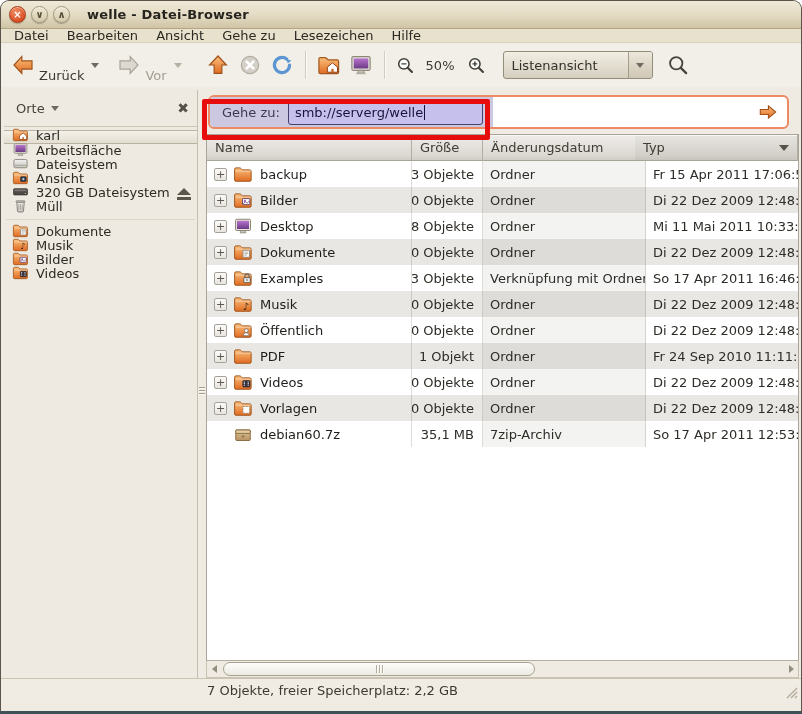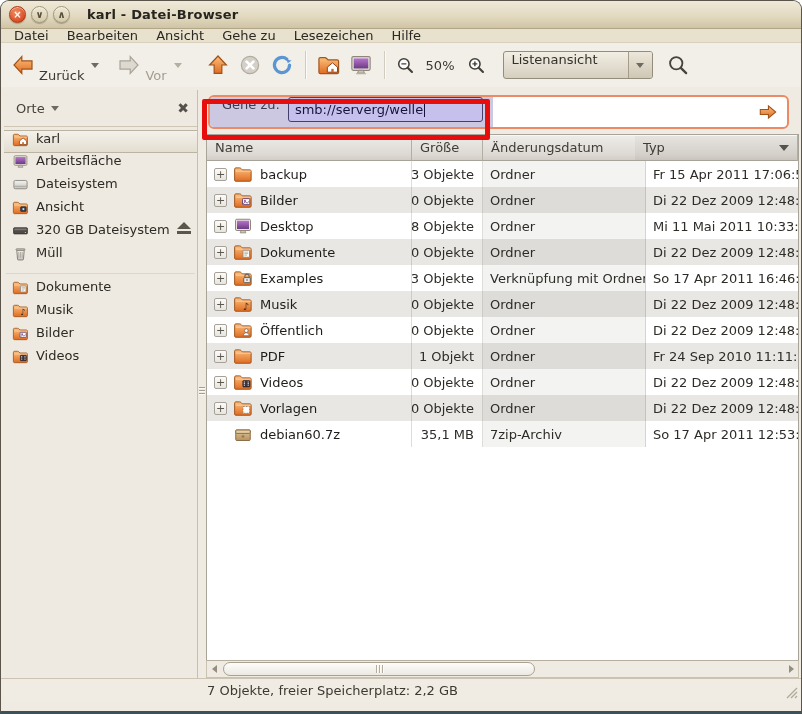--- a/index.html
+++ b/index.html
@@ -31,40 +31,40 @@
   .toolbar { height:44px; display:flex; align-items:center; background:#f2efe9; padding:0 6px; }
   .tbtn { display:flex; align-items:center; gap:4px; padding:3px 4px; border-radius:3px; }
   .tbtn svg { display:block; }
   .tlabel { color:#3c3933;margin-top:20px; }
   .tlabel.disabled { color:#a39e92; }
   .drop-tri { width:0; height:0; border-left:4px solid transparent; border-right:4px solid transparent;
               border-top:5px solid #6e6a61; margin-left:3px; }
   .drop-tri.disabled { border-top-color:#b4afa3; }
   .tsep { width:1px; height:28px; background:#d2ccbe; box-shadow:1px 0 0 #fbfaf7; margin:0 7px; }
   .zoom-label { margin:0 8px; color:#3b3831; }
-  .combo { display:flex; align-items:flex-start; height:28px; width:150px; margin:0 10px 0 14px;
+  .combo { display:flex; align-items:center; height:28px; width:150px; margin:0 10px 0 14px;
            background:linear-gradient(#f2eee3,#d6cfc0); border:1px solid #938d7c; border-radius:3px; }
   .combo-label { flex:1; padding:0 8px; color:#33312b; }
   .combo-btn { width:24px; height:100%; border-left:1px solid #a39c8a; display:flex; align-items:center;
                justify-content:center; background:linear-gradient(#ece7da,#cfc7b5); border-radius:0 2px 2px 0; }
   .combo-btn .drop-tri { margin:0; }
 
   
   .content { display:flex; height:591px; padding:3px 2px 0 3px; }
 
   
   .sidebar { width:194px; background:#eeeae1; border-right:1px solid #c6bfaf; display:flex; flex-direction:column; }
   .sidebar-header { height:37px; display:flex; align-items:center; padding:0 8px 0 12px;
                     border-bottom:1px solid #cdc6b4; }
   .orte-label { color:#45423a; }
   .orte-tri { width:0; height:0; border-left:4px solid transparent; border-right:4px solid transparent;
               border-top:5px solid #6e6a61; margin-left:6px; }
   .sidebar-close { margin-left:auto; font-weight:bold; color:#55504a; font-size:14px; }
   .sidebar-list { flex:1; padding-top:3px; }
-  .side-item { display:flex; align-items:flex-start; height:23px; padding:0 6px 0 8px; color:#2c2a24; }
+  .side-item { display:flex; align-items:flex-end; height:14px; padding:0 6px 0 8px; color:#2c2a24; }
   .side-item.selected { background:linear-gradient(#f4f1ea,#e3ded1); border-top:1px solid #bab3a1;
                         border-bottom:1px solid #bab3a1; }
   .side-item .icon16 { width:17px; height:17px; margin-right:7px; flex:0 0 auto; }
   .side-sep { height:1px; background:#ddd7c8; margin:5px 2px; }
   .eject { margin-left:auto; display:flex; flex-direction:column; align-items:center; }
   .eject .tri { width:0; height:0; border-left:7px solid transparent; border-right:7px solid transparent;
                 border-bottom:7px solid #5b564c; }
   .eject .bar { width:14px; height:3px; background:#5b564c; margin-top:2px; }
 
   
@@ -72,21 +72,21 @@
   .splitter .grip { position:absolute; top:295px; left:1px; width:6px; }
   .splitter .grip i { display:block; height:1px; background:#a59e8e; margin:2px 0; box-shadow:0 1px 0 #fbfaf6; }
 
   
   .rightstack { flex:1; display:flex; flex-direction:column; min-width:0; }
 
   
   .location-row { height:44px; position:relative; display:flex; align-items:center; padding:0 10px 0 2px; }
   .location-bar { flex:1; height:34px; background:#fff; border:2px solid #ec8a66; border-radius:6px;
                   display:flex; align-items:center; overflow:hidden; }
-  .loc-left { display:flex; align-items:flex-start; background:#ccc8e1; height:100%; padding:0 10px 0 12px; }
+  .loc-left { display:flex; align-items:center; background:#ccc8e1; height:100%; padding:0 10px 0 12px; }
   .loc-label { color:#3e3a55; margin-right:8px; white-space:nowrap; }
   .loc-input { display:flex; align-items:center; background:#c5c1ec; border:1px solid #45406b; border-radius:3px;
                height:25px; padding:0 6px; min-width:195px; color:#17143c; }
   .caret { display:inline-block; width:1px; height:15px; background:#14113a; margin-left:1px; }
   .loc-go { margin-left:auto; margin-right:8px; }
 
   
   .annotation-box { position:absolute; left:201px; top:98px; width:288px; height:41px;
                     border:5px solid #e80d0d; border-radius:2px; z-index:40; pointer-events:none; }
 
@@ -168,21 +168,21 @@
   </defs>
     </svg>
 </div>
 
 <div class="window">
 
   <div class="titlebar">
     <div class="winbtn close">×</div>
     <div class="winbtn minmax">∨</div>
     <div class="winbtn minmax">∧</div>
-    <div class="title-text">karl - Datei-Browser</div>
+    <div class="title-text">welle - Datei-Browser</div>
   </div>
 
   <div class="menubar" id="menubar">
       <div class="menu-item">Datei</div>
       <div class="menu-item">Bearbeiten</div>
       <div class="menu-item">Ansicht</div>
       <div class="menu-item">Gehe zu</div>
       <div class="menu-item">Lesezeichen</div>
       <div class="menu-item">Hilfe</div>
     </div>

